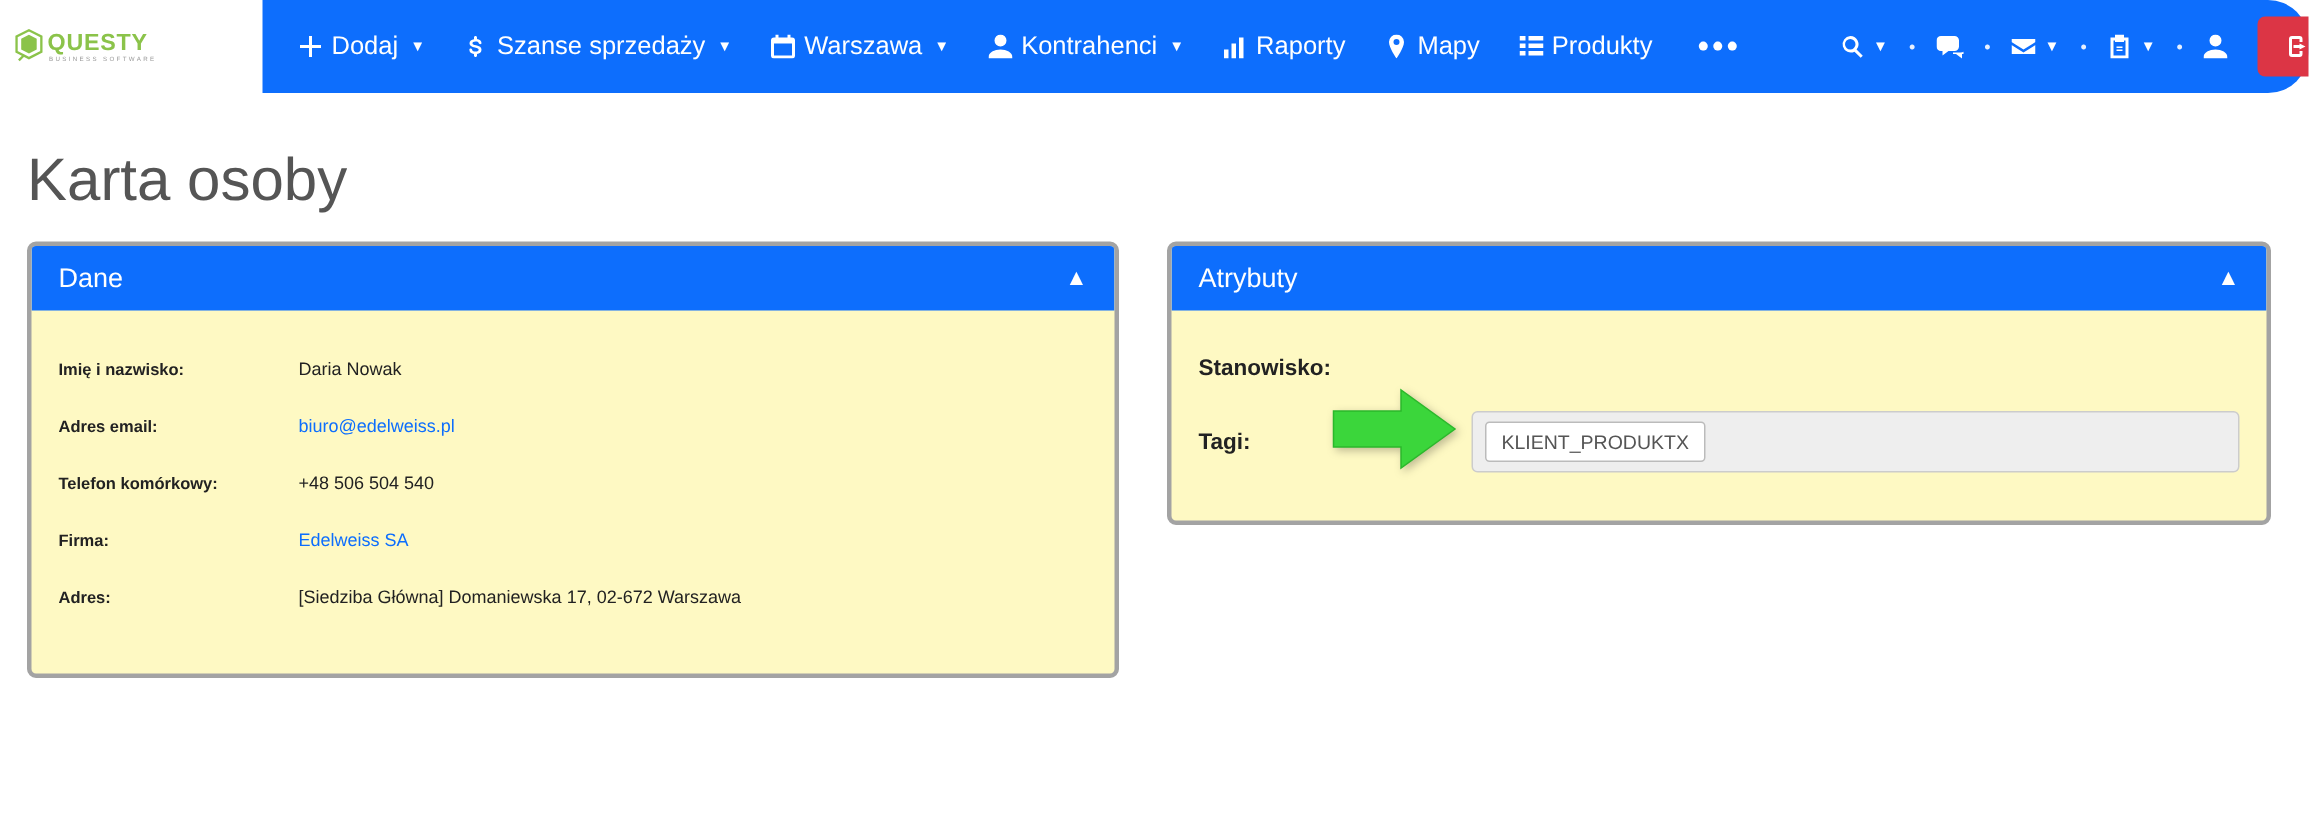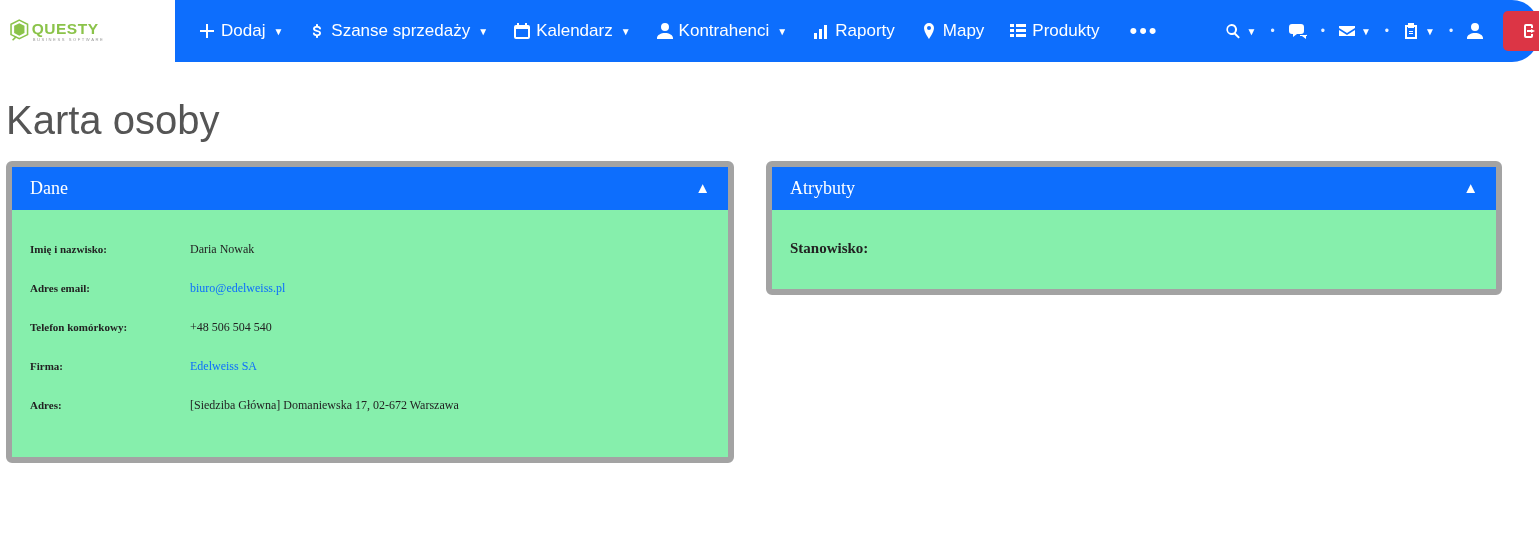--- a/index.html
+++ b/index.html
@@ -45,39 +45,38 @@
     .logout-btn {
       background: #dc3545;
       border-radius: 5px;
       width: 50px; height: 40px;
       display: flex; align-items: center; justify-content: center;
       margin-left: 8px;
       cursor: pointer;
     }
     .ellipsis-btn { font-size: 22px; letter-spacing: 2px; padding: 0 18px; cursor:pointer;}
     .page {
-      padding: 20px 18px 28px 6px;
+      padding: 20px 18px 28px 18px;
     }
     .page-title {
       font-size: 40px;
       font-weight: 400;
       color: #555;
       margin: 16px 0 18px 0;
     }
     .cards-row {
       display: flex;
       gap: 32px;
       align-items: flex-start;
     }
     .card {
-      border: 6px solid #a3a3a3;
+      border: 3px solid #a3a3a3;
       border-radius: 6px;
       overflow: hidden;
-      background: #86efac;
-      font-family: Liberation Serif, serif;
+      background: #fef9c3;
     }
     .card.dane { width: 728px; }
     .card.atrybuty { width: 736px; }
     .card-header {
       background: #0d6efd;
       color: #fff;
       padding: 11px 18px;
       font-size: 18px;
       display: flex;
       justify-content: space-between;
@@ -154,21 +153,21 @@
       <svg class="icon" viewBox="0 0 16 16">
           <path d="M8 1c.6 0 1 .4 1 1v1c1.7.2 3 1.2 3 2.7 0 .5-.4.8-.9.8s-.8-.4-1-.8c-.2-.7-.9-1-2.1-1-1.4 0-2 .5-2 1.1 0 .7.6 1 2.4 1.4 2.2.5 3.6 1.2 3.6 3 0 1.6-1.3 2.6-3 2.8v1c0 .6-.4 1-1 1s-1-.4-1-1v-1c-1.8-.2-3.1-1.2-3.1-2.8 0-.5.4-.8.9-.8s.9.4 1 .9c.2.8 1 1.1 2.2 1.1 1.5 0 2.1-.5 2.1-1.2 0-.8-.7-1.1-2.5-1.5C5.5 8.2 4 7.5 4 5.8c0-1.5 1.3-2.5 3-2.7V2c0-.6.4-1 1-1z"></path>
         </svg>
       <span>Szanse sprzedaży</span>
       <span class="caret-down">▼</span>
     </div>
     <div class="nav-item">
       <svg class="icon" viewBox="0 0 16 16">
           <path d="M3 0h2v2h6V0h2v2h1a2 2 0 012 2v10a2 2 0 01-2 2H2a2 2 0 01-2-2V4a2 2 0 012-2h1V0zm11 6H2v8h12V6z"></path>
         </svg>
-      <span>Kalendarz</span>
+      <span>Warszawa</span>
       <span class="caret-down">▼</span>
     </div>
     <div class="nav-item">
       <svg class="icon" viewBox="0 0 16 16">
           <path d="M8 8a4 4 0 100-8 4 4 0 000 8zm0 2c-4 0-8 2-8 5v1h16v-1c0-3-4-5-8-5z"></path>
         </svg>
       <span>Kontrahenci</span>
       <span class="caret-down">▼</span>
     </div>
     <div class="nav-item">
@@ -272,16 +271,25 @@
 
     <div class="card atrybuty">
       <div class="card-header">
         <span>Atrybuty</span>
         <span class="collapse-icon">▲</span>
       </div>
       <div class="card-body" style="padding-bottom:22px">
         <div class="attr-row">
           <div class="attr-label">Stanowisko:</div>
         </div>
+        <div class="attr-row">
+          <div class="attr-label">Tagi:</div>
+          <svg class="arrow-annotation" width="90" height="56" viewBox="0 0 90 56">
+            <path d="M5 16 L50 16 L50 2 L86 28 L50 54 L50 40 L5 40 Z" fill="#3bd63b" stroke="#2bb82b" stroke-width="1"></path>
+          </svg>
+          <div class="tag-field">
+            <span class="tag-chip">KLIENT_PRODUKTX</span>
+          </div>
+        </div>
       </div>
     </div>
   </div>
 </div>
 
 </body></html>

